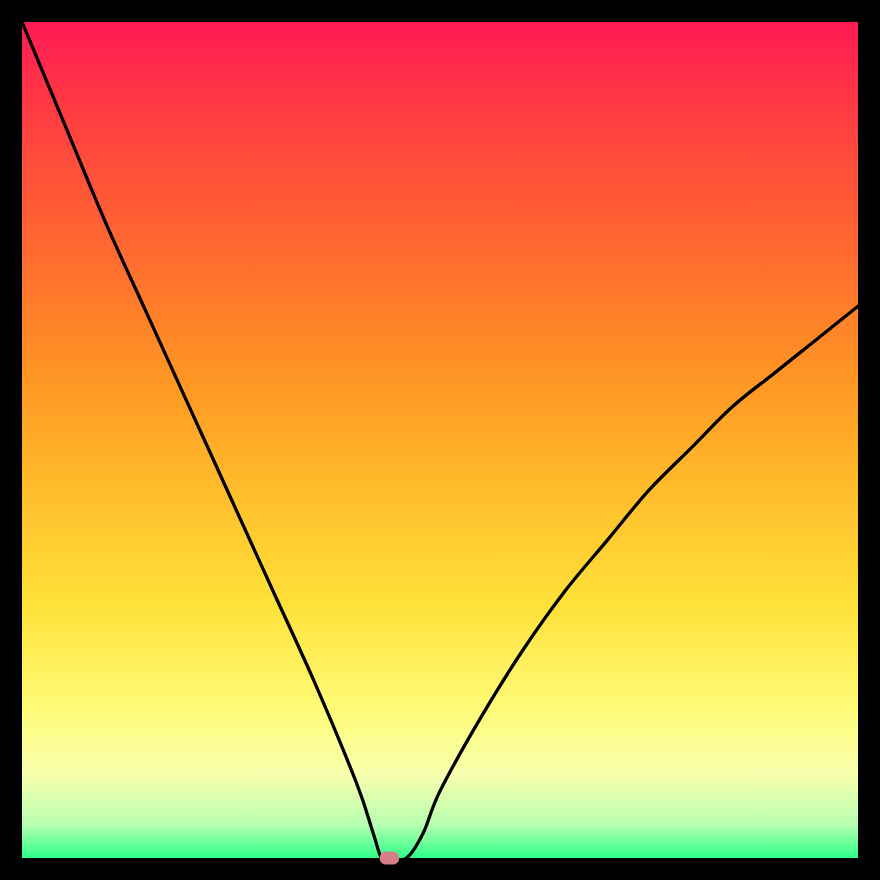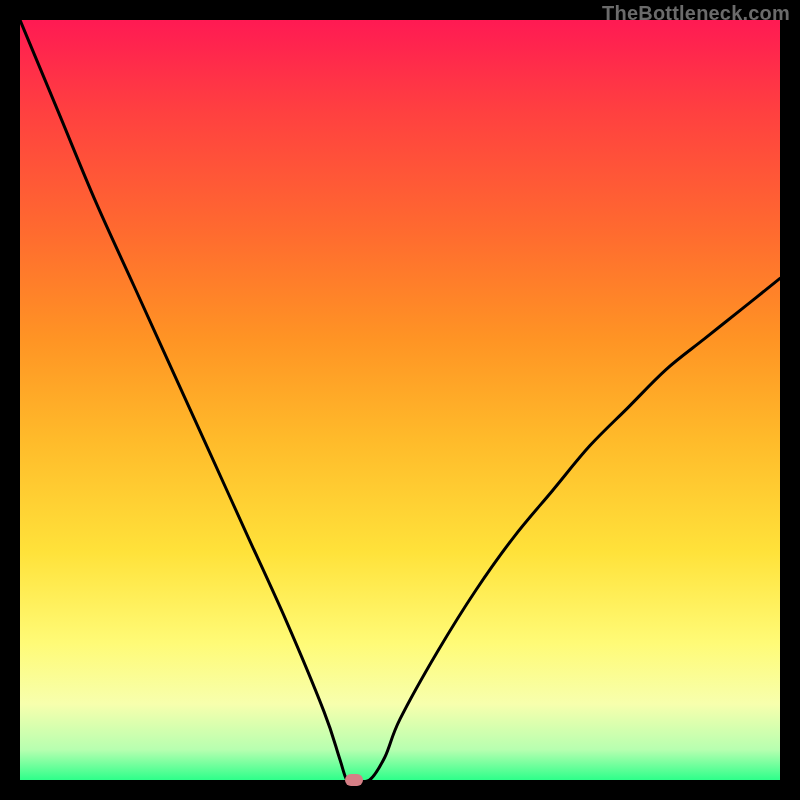--- a/index.html
+++ b/index.html
@@ -60,20 +60,19 @@
     height: 12px;
     border-radius: 6px;
     background: #d67f86;
     transform: translate(-50%, -50%);
   }
 </style>
 </head>
 <body>
 
 <div class="outer">
-  <div class="watermark">TheBottleneck.com</div>
   <div class="plot">
     <svg class="curve" viewBox="0 0 760 760" preserveAspectRatio="none">
       <path id="curve-path" d="M 0.0 0.0 C 6.3 15.2, 25.3 60.8, 38.0 91.2 C 50.7 121.6, 63.3 153.3, 76.0 182.4 C 88.7 211.5, 101.3 238.1, 114.0 266.0 C 126.7 293.9, 139.3 321.7, 152.0 349.6 C 164.7 377.5, 177.3 405.3, 190.0 433.2 C 202.7 461.1, 215.3 488.9, 228.0 516.8 C 240.7 544.7, 253.3 571.3, 266.0 600.4 C 278.7 629.5, 295.1 668.8, 304.0 691.6 C 312.9 714.4, 315.4 725.8, 319.2 737.2 C 323.0 748.6, 324.3 756.2, 326.8 760.0 C 329.3 763.8, 330.6 760.0, 334.4 760.0 C 338.2 760.0, 344.5 763.8, 349.6 760.0 C 354.7 756.2, 359.7 747.3, 364.8 737.2 C 369.9 727.1, 371.1 716.9, 380.0 699.2 C 388.9 681.5, 405.3 652.3, 418.0 630.8 C 430.7 609.3, 443.3 589.0, 456.0 570.0 C 468.7 551.0, 481.3 533.3, 494.0 516.8 C 506.7 500.3, 519.3 486.4, 532.0 471.2 C 544.7 456.0, 557.3 439.5, 570.0 425.6 C 582.7 411.7, 595.3 400.3, 608.0 387.6 C 620.7 374.9, 633.3 361.0, 646.0 349.6 C 658.7 338.2, 671.3 329.3, 684.0 319.2 C 696.7 309.1, 709.3 298.9, 722.0 288.8 C 734.7 278.7, 753.7 263.5, 760.0 258.4" fill="none" stroke="#000" stroke-width="3" stroke-linejoin="round" stroke-linecap="round"></path>
     </svg>
     <div id="marker" class="marker" style="left: 334.4px; top: 760px;"></div>
   </div>
 </div>
 
 </body></html>

